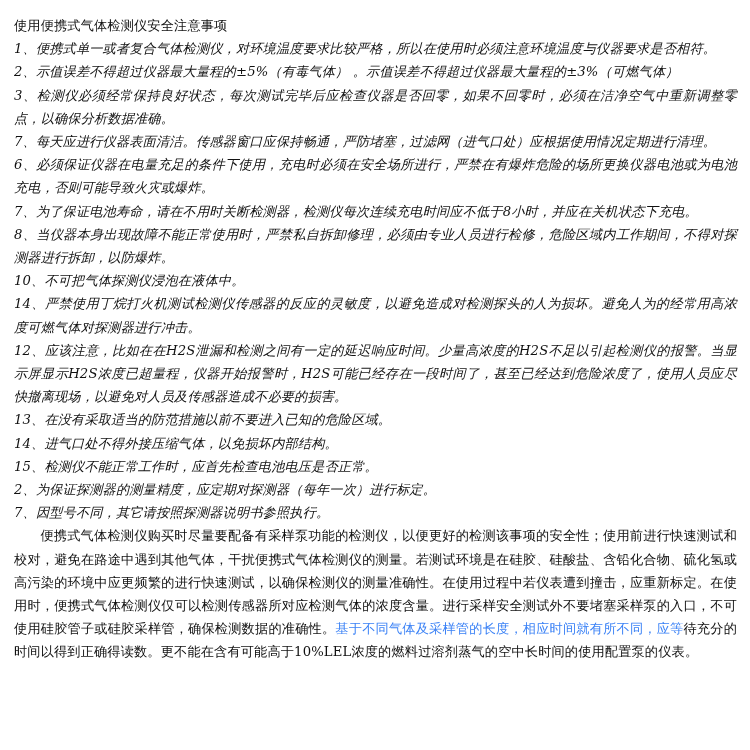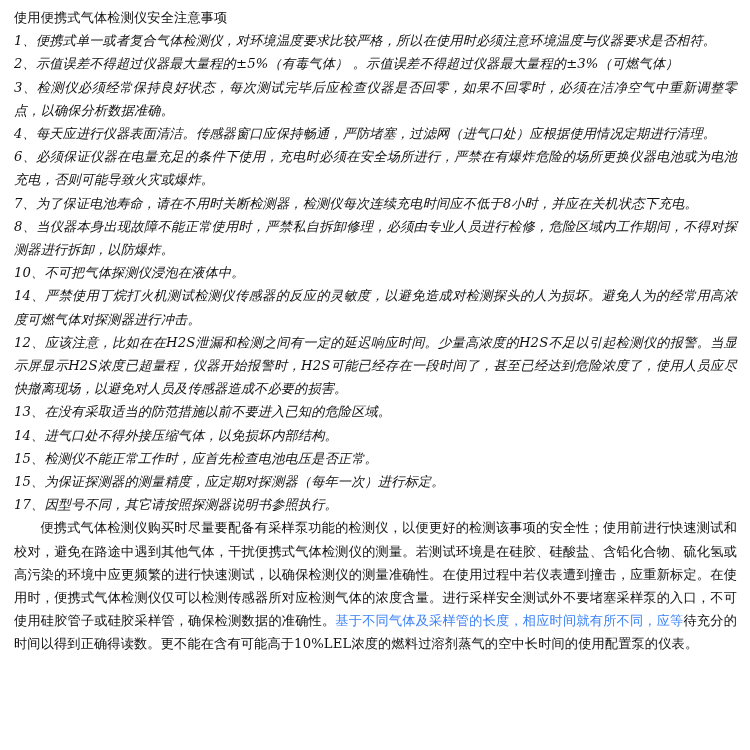--- a/index.html
+++ b/index.html
@@ -9,21 +9,21 @@
     }
     body {
       width: 750px;
       height: 750px;
       overflow: hidden;
       font-family: "DejaVu Serif", "Liberation Serif", serif;
       color: #111111;
     }
     .doc {
       position: relative;
-      padding: 6px 13px 0 14px;
+      padding: 14px 13px 0 14px;
       box-sizing: border-box;
       width: 750px;
       font-size: 13.2px;
       line-height: 23.2px;
       letter-spacing: 0.15px;
     }
     .doc p {
       margin: 0;
       text-align: justify;
     }
@@ -38,27 +38,27 @@
   </style>
 </head>
 <body>
 
 <div class="doc">
   <p class="title">使用便携式气体检测仪安全注意事项</p>
 
   <p class="item">1、便携式单一或者复合气体检测仪，对环境温度要求比较严格，所以在使用时必须注意环境温度与仪器要求是否相符。</p>
   <p class="item">2、示值误差不得超过仪器最大量程的±5%（有毒气体） 。示值误差不得超过仪器最大量程的±3%（可燃气体）</p>
   <p class="item">3、检测仪必须经常保持良好状态，每次测试完毕后应检查仪器是否回零，如果不回零时，必须在洁净空气中重新调整零点，以确保分析数据准确。</p>
-  <p class="item">4、每天应进行仪器表面清洁。传感器窗口应保持畅通，严防堵塞，过滤网（进气口处）应根据使用情况定期进行清理。</p>
+  <p class="item">7、每天应进行仪器表面清洁。传感器窗口应保持畅通，严防堵塞，过滤网（进气口处）应根据使用情况定期进行清理。</p>
   <p class="item">6、必须保证仪器在电量充足的条件下使用，充电时必须在安全场所进行，严禁在有爆炸危险的场所更换仪器电池或为电池充电，否则可能导致火灾或爆炸。</p>
   <p class="item">7、为了保证电池寿命，请在不用时关断检测器，检测仪每次连续充电时间应不低于8小时，并应在关机状态下充电。</p>
   <p class="item">8、当仪器本身出现故障不能正常使用时，严禁私自拆卸修理，必须由专业人员进行检修，危险区域内工作期间，不得对探测器进行拆卸，以防爆炸。</p>
   <p class="item">10、不可把气体探测仪浸泡在液体中。</p>
   <p class="item">14、严禁使用丁烷打火机测试检测仪传感器的反应的灵敏度，以避免造成对检测探头的人为损坏。避免人为的经常用高浓度可燃气体对探测器进行冲击。</p>
   <p class="item">12、应该注意，比如在在H2S泄漏和检测之间有一定的延迟响应时间。少量高浓度的H2S不足以引起检测仪的报警。当显示屏显示H2S浓度已超量程，仪器开始报警时，H2S可能已经存在一段时间了，甚至已经达到危险浓度了，使用人员应尽快撤离现场，以避免对人员及传感器造成不必要的损害。</p>
   <p class="item">13、在没有采取适当的防范措施以前不要进入已知的危险区域。</p>
   <p class="item">14、进气口处不得外接压缩气体，以免损坏内部结构。</p>
   <p class="item">15、检测仪不能正常工作时，应首先检查电池电压是否正常。</p>
-  <p class="item">15、为保证探测器的测量精度，应定期对探测器（每年一次）进行标定。</p>
-  <p class="item">17、因型号不同，其它请按照探测器说明书参照执行。</p>
+  <p class="item">2、为保证探测器的测量精度，应定期对探测器（每年一次）进行标定。</p>
+  <p class="item">7、因型号不同，其它请按照探测器说明书参照执行。</p>
 
   <p class="para"><span>便携式气体检测仪购买时尽量要配备有采样泵功能的检测仪，以便更好的检测该事项的安全性；使用前进行快速测试和校对，避免在路途中遇到其他气体，干扰便携式气体检测仪的测量。若测试环境是在硅胶、硅酸盐、含铅化合物、硫化氢或高污染的环境中应更频繁的进行快速测试，以确保检测仪的测量准确性。在使用过程中若仪表遭到撞击，应重新标定。在使用时，便携式气体检测仪仅可以检测传感器所对应检测气体的浓度含量。进行采样安全测试外不要堵塞采样泵的入口，不可使用硅胶管子或硅胶采样管，确保检测数据的准确性。</span><span class="faded">基于不同气体及采样管的长度，相应时间就有所不同，应等</span><span>待充分的时间以得到正确得读数。更不能在含有可能高于10%LEL浓度的燃料过溶剂蒸气的空中长时间的使用配置泵的仪表。</span></p>
 </div>
 
 </body></html>

